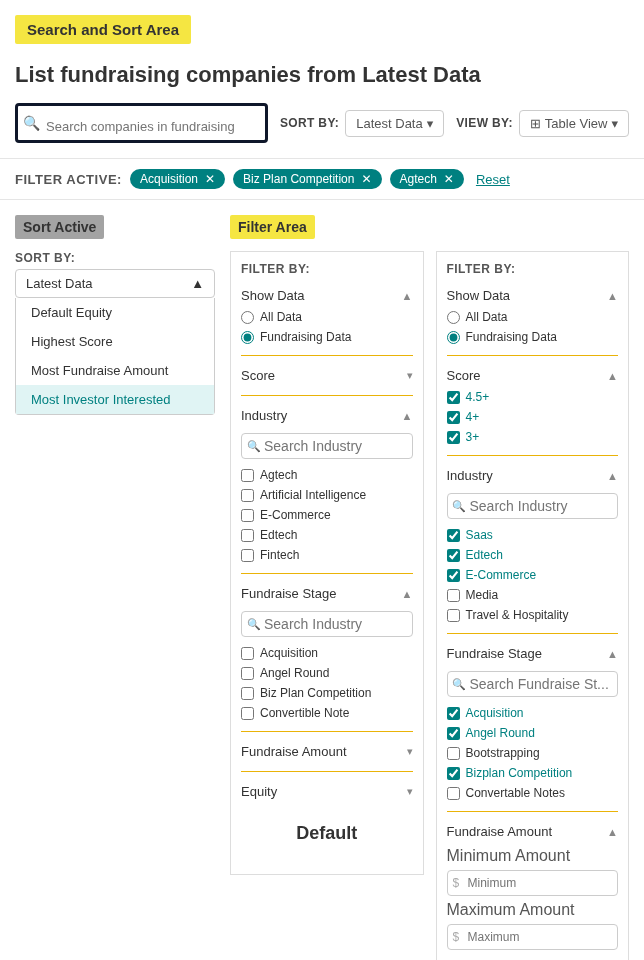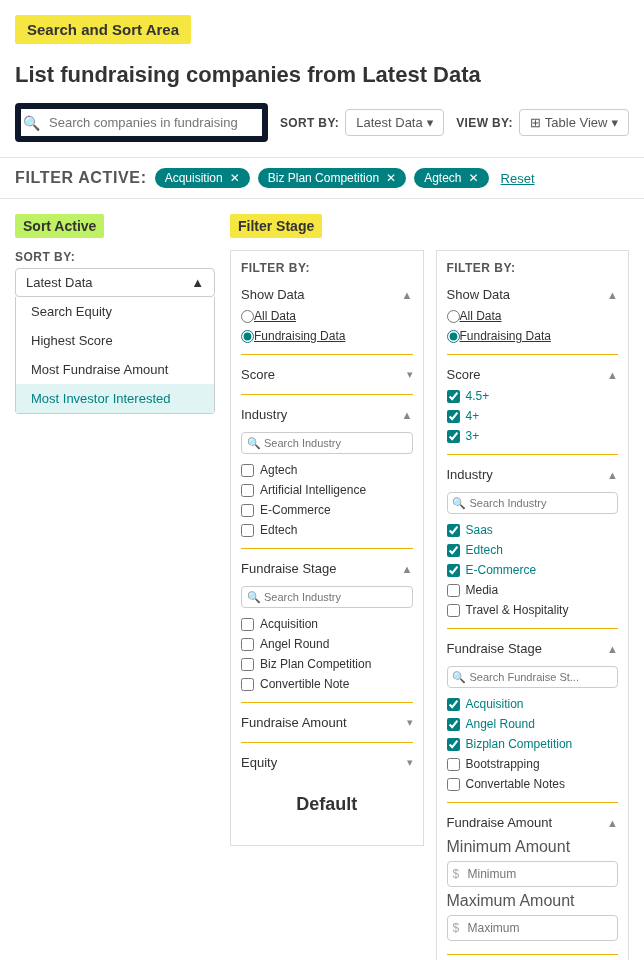--- a/index.html
+++ b/index.html
@@ -6,67 +6,67 @@
     body { font-family: Arial, sans-serif; font-size: 13px; background: #fff; color: #333; width: 644px; min-height: 960px; overflow-x: hidden; }
     
     
     .banner { background: #f5e642; padding: 6px 12px; display: inline-block; font-weight: bold; font-size: 15px; margin: 15px 15px 10px 15px; border-radius: 2px; }
     
     .page-title { font-size: 22px; font-weight: bold; margin: 8px 15px 15px 15px; }
     
     
     .search-sort-bar { display: flex; align-items: center; gap: 12px; margin: 0 15px 15px 15px; }
     .search-input-wrap { position: relative; flex: 1; max-width: 280px; }
-    .search-input-wrap input { width: 100%; padding: 6px 10px 6px 28px; border: 6px solid #0f172a; border-radius: 4px; font-size: 13px; }
+    .search-input-wrap input { width: 100%; padding: 13px 10px 6px 28px; border: 3px solid #0f172a; border-radius: 4px; font-size: 13px; }
     .search-icon { position: absolute; left: 8px; top: 50%; transform: translateY(-50%); color: #888; font-size: 14px; }
     .sort-by-wrap, .view-by-wrap { display: flex; align-items: center; gap: 6px; font-size: 13px; color: #555; }
     .sort-by-wrap span.label, .view-by-wrap span.label { font-weight: 600; font-size: 12px; letter-spacing: 0.03em; color: #444; }
     .sort-select { display: flex; align-items: center; gap: 4px; border: 1px solid #ccc; border-radius: 4px; padding: 5px 10px; cursor: pointer; background: #fff; font-size: 13px; }
     .view-select { display: flex; align-items: center; gap: 4px; border: 1px solid #ccc; border-radius: 4px; padding: 5px 10px; cursor: pointer; background: #fff; font-size: 13px; }
     
     
     .filter-active-bar { display: flex; align-items: center; gap: 8px; padding: 10px 15px; border-top: 1px solid #e5e5e5; border-bottom: 1px solid #e5e5e5; margin-bottom: 15px; }
-    .filter-active-label { font-size: 16px; font-weight: 600; color: #555; letter-spacing: 0.04em; }
+    .filter-active-label { font-size: 13px; font-weight: 600; color: #555; letter-spacing: 0.04em; }
     .filter-chip { display: flex; align-items: center; gap: 5px; background: #008080; color: #fff; border-radius: 12px; padding: 3px 10px; font-size: 12px; }
     .filter-chip .chip-x { cursor: pointer; font-size: 12px; margin-left: 2px; }
     .reset-btn { color: #008080; font-size: 13px; cursor: pointer; text-decoration: underline; margin-left: 4px; text-align: center; }
     
     
     .main-area { display: flex; padding: 0 15px; gap: 15px; }
     
     
     .sort-area { width: 200px; flex-shrink: 0; }
-    .sort-active-banner { background: #bef264; padding: 4px 8px; display: inline-block; font-weight: bold; font-size: 14px; border-radius: 2px; margin-bottom: 12px; }
+    .sort-active-banner { background: #a3a3a3; padding: 4px 8px; display: inline-block; font-weight: bold; font-size: 14px; border-radius: 2px; margin-bottom: 12px; }
     .sort-by-row { display: flex; align-items: center; gap: 6px; font-size: 12px; font-weight: 600; color: #555; letter-spacing: 0.04em; margin-bottom: 4px; }
     .sort-dropdown-header { display: flex; align-items: center; justify-content: space-between; padding: 6px 10px; border: 1px solid #ccc; border-radius: 4px; cursor: pointer; font-size: 13px; background: #fff; margin-bottom: 0; }
     .sort-options-list { border: 1px solid #ccc; border-top: none; border-radius: 0 0 4px 4px; }
     .sort-option { padding: 7px 15px; cursor: pointer; font-size: 13px; color: #333; }
     .sort-option.active { color: #008080; background: #e0f4f4; }
     
     
     .filter-area { flex: 1; display: flex; gap: 12px; }
     .filter-col { flex: 1; }
     .filter-active-banner { background: #f5e642; padding: 4px 8px; display: inline-block; font-weight: bold; font-size: 14px; border-radius: 2px; margin-bottom: 12px; }
     
     .filter-panel { border: 1px solid #ddd; border-radius: 0; padding: 10px; margin-bottom: 0; }
     .filter-section { border-bottom: 1px solid #eab308; padding-bottom: 8px; margin-bottom: 8px; }
     .filter-section:last-child { border-bottom: none; margin-bottom: 0; padding-bottom: 0; }
     .filter-section-header { display: flex; justify-content: space-between; align-items: center; cursor: pointer; font-size: 13px; font-weight: 500; padding: 4px 0; }
     .filter-section-label { font-size: 12px; font-weight: 600; color: #555; letter-spacing: 0.04em; }
     .chevron { font-size: 11px; color: #888; }
     
-    .radio-row { display: flex; align-items: center; padding: 3px 0; font-size: 12px; text-decoration: underline; }
+    .radio-row { display: flex; align-items: center; gap: 6px; padding: 3px 0; font-size: 12px; }
     .radio-row input[type=radio] { accent-color: #008080; }
     
     .checkbox-row { display: flex; align-items: center; gap: 6px; padding: 3px 0; font-size: 12px; }
     .checkbox-row input[type=checkbox] { accent-color: #008080; width: 13px; height: 13px; }
     .checked-teal { color: #008080; font-weight: 500; }
     
     .filter-search { position: relative; margin: 6px 0; }
-    .filter-search input { width: 100%; padding: 4px 8px 4px 22px; border: 1px solid #ccc; border-radius: 4px; font-size: 11px; }
+    .filter-search input { width: 100%; padding: 4px 8px 4px 22px; border: 1px solid #ccc; border-radius: 4px; font-size: 14px; }
     .filter-search .s-icon { position: absolute; left: 6px; top: 50%; transform: translateY(-50%); color: #aaa; font-size: 11px; }
     
     .amount-input-wrap { position: relative; margin: 5px 0; }
     .amount-input-wrap input { width: 100%; padding: 5px 8px 5px 20px; border: 1px solid #ccc; border-radius: 4px; font-size: 12px; }
     .amount-input-wrap .dollar { position: absolute; left: 6px; top: 50%; transform: translateY(-50%); color: #aaa; font-size: 12px; }
     .amount-label { font-size: 16px; color: #555; margin-top: 4px; }
     
     .default-label { text-align: center; font-size: 18px; font-weight: bold; padding: 20px 0; color: #333; }
   </style>
 </head>
@@ -128,38 +128,38 @@
     <div class="sort-active-banner">Sort Active</div>
     <div class="sort-by-row">
       <span>SORT BY:</span>
     </div>
     <div class="sort-dropdown-header">
       <span>Latest Data</span>
       <span>▲</span>
     </div>
     <div class="sort-options-list">
       <div class="sort-option">
-        <span>Search Equity</span>
+        <span>Default Equity</span>
       </div>
       <div class="sort-option">
         <span>Highest Score</span>
       </div>
       <div class="sort-option">
         <span>Most Fundraise Amount</span>
       </div>
       <div class="sort-option active">
         <span>Most Investor Interested</span>
       </div>
     </div>
   </div>
 
   <div class="filter-area">
 
     <div class="filter-col">
-      <div class="filter-active-banner">Filter Stage</div>
+      <div class="filter-active-banner">Filter Area</div>
       <div class="filter-panel">
 
         <div class="filter-section-label" style="margin-bottom:8px;">FILTER BY:</div>
 
         <div class="filter-section">
           <div class="filter-section-header">
             <span>Show Data</span>
             <span class="chevron">▲</span>
           </div>
           <div>
@@ -200,20 +200,24 @@
                 <span>Artificial Intelligence</span>
               </div>
             <div class="checkbox-row">
                 <input type="checkbox" style="">
                 <span>E-Commerce</span>
               </div>
             <div class="checkbox-row">
                 <input type="checkbox" style="">
                 <span>Edtech</span>
               </div>
+            <div class="checkbox-row">
+                <input type="checkbox" style="">
+                <span>Fintech</span>
+              </div>
           </div>
         </div>
 
         <div class="filter-section">
           <div class="filter-section-header">
             <span>Fundraise Stage</span>
             <span class="chevron">▲</span>
           </div>
           <div class="filter-search">
             <span class="s-icon">🔍</span>
@@ -346,26 +350,26 @@
           <div>
             <div class="checkbox-row">
                 <input type="checkbox" checked="" style="accent-color: rgb(0, 128, 128);">
                 <span class="checked-teal">Acquisition</span>
               </div>
             <div class="checkbox-row">
                 <input type="checkbox" checked="" style="accent-color: rgb(0, 128, 128);">
                 <span class="checked-teal">Angel Round</span>
               </div>
             <div class="checkbox-row">
+                <input type="checkbox" style="">
+                <span>Bootstrapping</span>
+              </div>
+            <div class="checkbox-row">
                 <input type="checkbox" checked="" style="accent-color: rgb(0, 128, 128);">
                 <span class="checked-teal">Bizplan Competition</span>
-              </div>
-            <div class="checkbox-row">
-                <input type="checkbox" style="">
-                <span>Bootstrapping</span>
               </div>
             <div class="checkbox-row">
                 <input type="checkbox" style="">
                 <span>Convertable Notes</span>
               </div>
           </div>
         </div>
 
         <div class="filter-section">
           <div class="filter-section-header">

